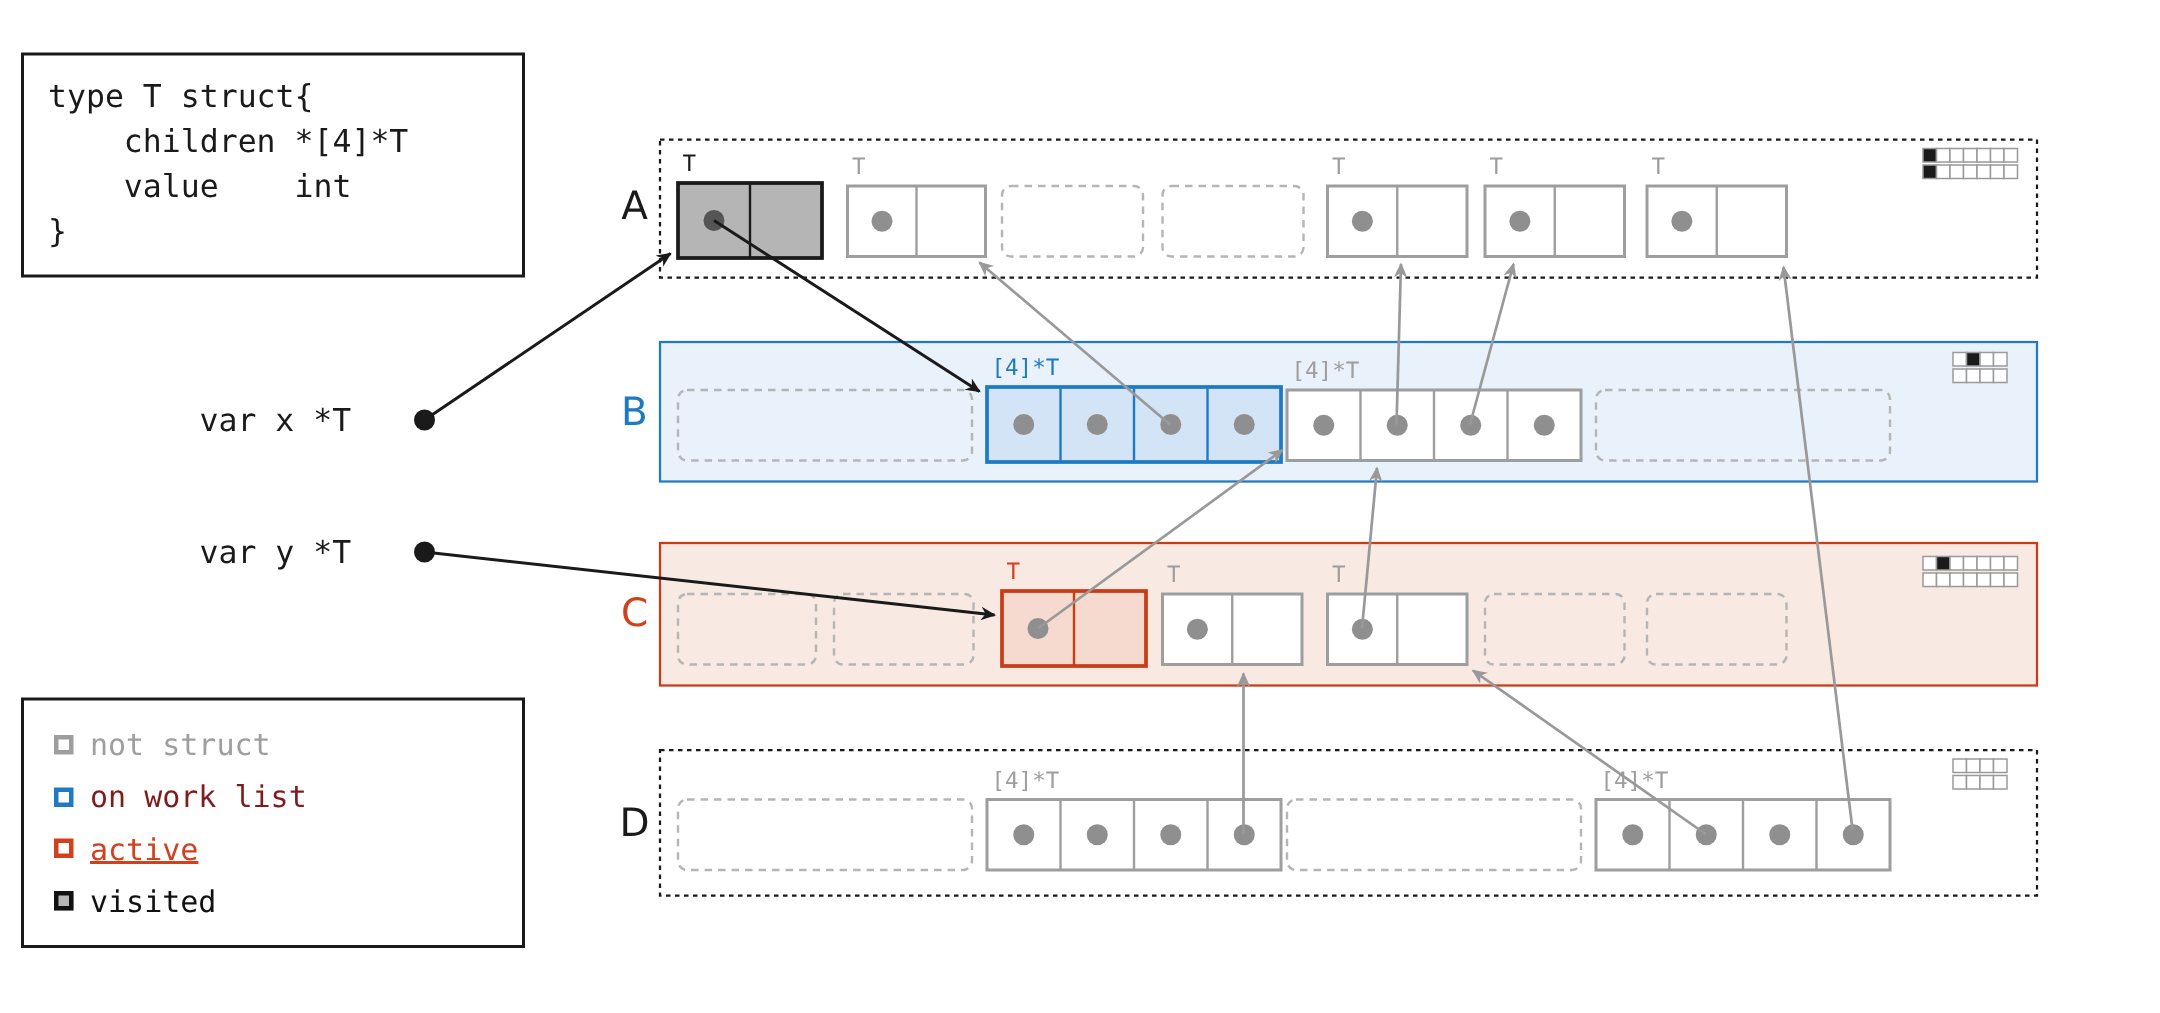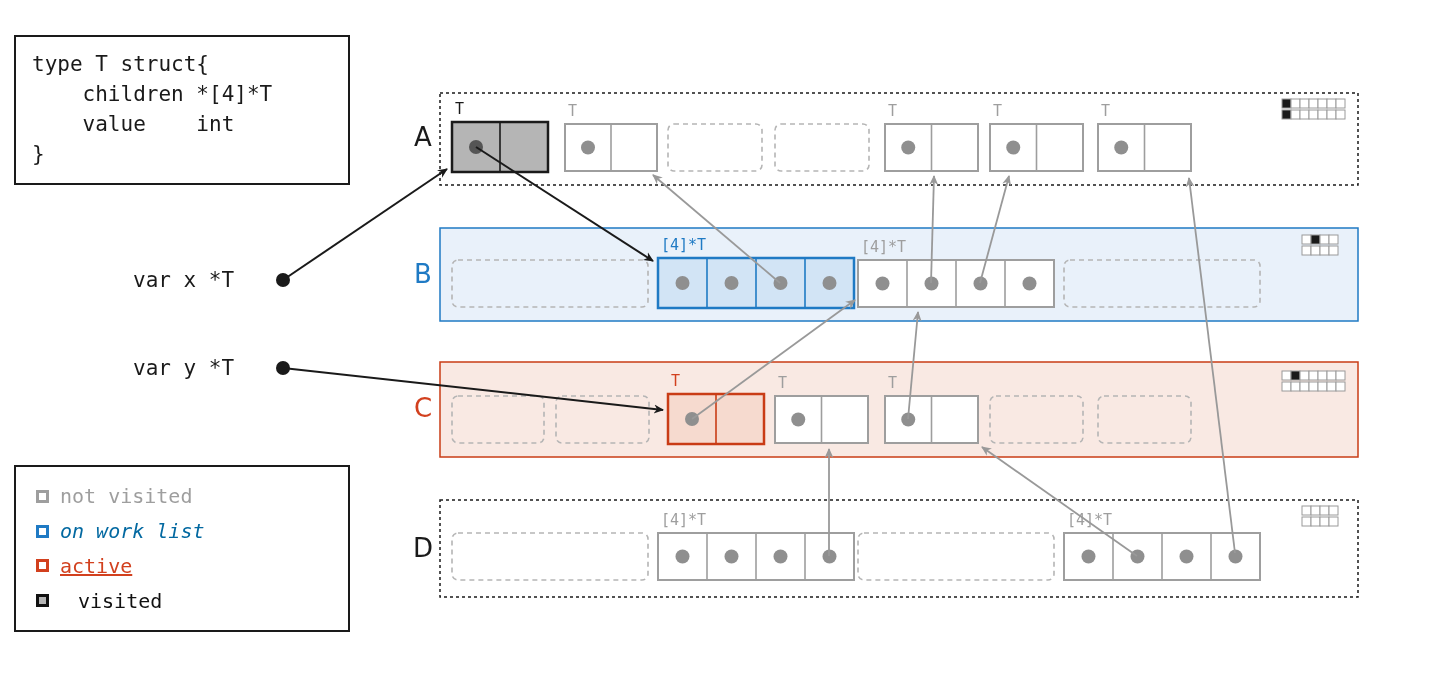--- a/index.html
+++ b/index.html
@@ -26,33 +26,33 @@
   <div class="code-box">
     <pre>type T struct{
     children *[4]*T
     value    int
 }</pre>
   </div>
 
   <div class="legend-box">
     <div class="legend-item">
       <span class="swatch" style="border-color: rgb(158, 158, 158); background: rgb(255, 255, 255);"></span>
-      <span class="legend-label" style="color: rgb(158, 158, 158);">not visited</span>
+      <span class="legend-label" style="color: rgb(158, 158, 158);">not struct</span>
     </div>
     <div class="legend-item">
       <span class="swatch" style="border-color: rgb(31, 122, 196); background: rgb(255, 255, 255);"></span>
-      <span class="legend-label" style="color: #0369a1; font-style: italic;">on work list</span>
+      <span class="legend-label" style="color: #7f1d1d;">on work list</span>
     </div>
     <div class="legend-item">
       <span class="swatch" style="border-color: rgb(210, 64, 30); background: rgb(255, 255, 255);"></span>
       <span class="legend-label" style="color: rgb(210, 64, 30); text-decoration: underline;">active</span>
     </div>
     <div class="legend-item">
       <span class="swatch" style="border-color: rgb(17, 17, 17); background: rgb(181, 181, 181);"></span>
-      <span class="legend-label" style="color: rgb(17, 17, 17); margin-left: 18px;">visited</span>
+      <span class="legend-label" style="color: rgb(17, 17, 17);">visited</span>
     </div>
   </div>
 
   <svg id="diagram" width="1440" height="675" viewBox="0 0 1440 675">
       <defs>
         <marker id="ah-black" markerWidth="12" markerHeight="12" refX="9" refY="5" orient="auto" markerUnits="userSpaceOnUse">
           <path d="M0,0.5 L10,5 L0,9.5 L3,5 Z" fill="#1a1a1a"></path>
         </marker>
         <marker id="ah-gray" markerWidth="12" markerHeight="12" refX="9" refY="5" orient="auto" markerUnits="userSpaceOnUse">
           <path d="M0,0.5 L10,5 L0,9.5 L3,5 Z" fill="#999999"></path>

